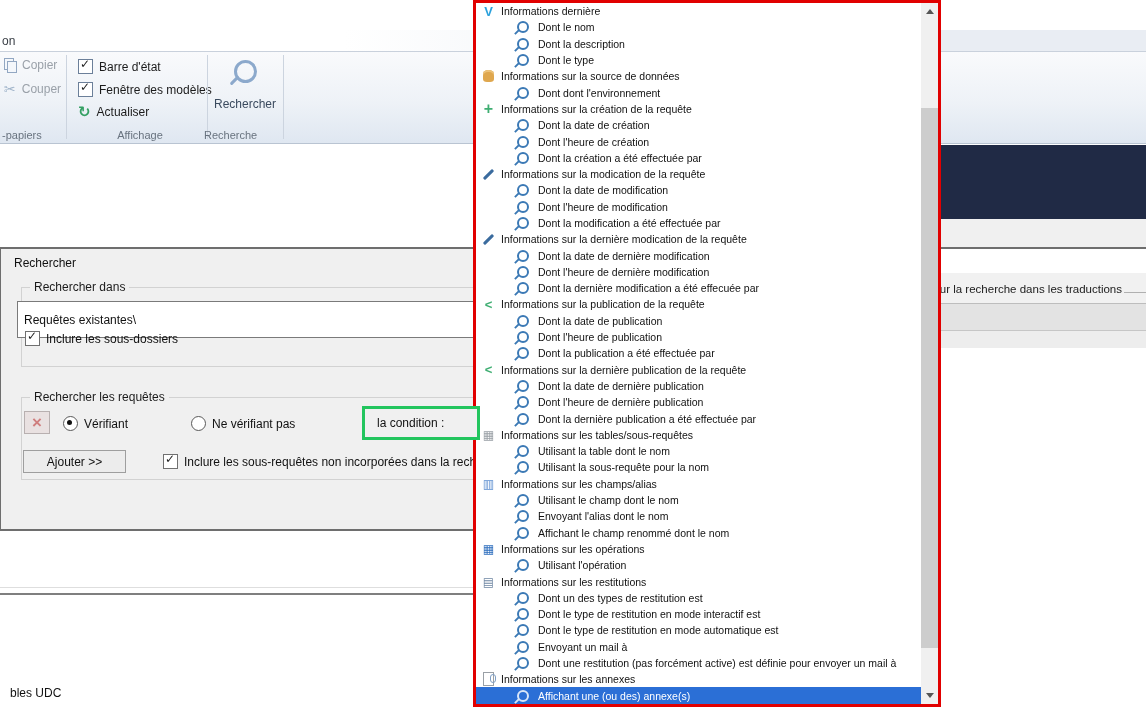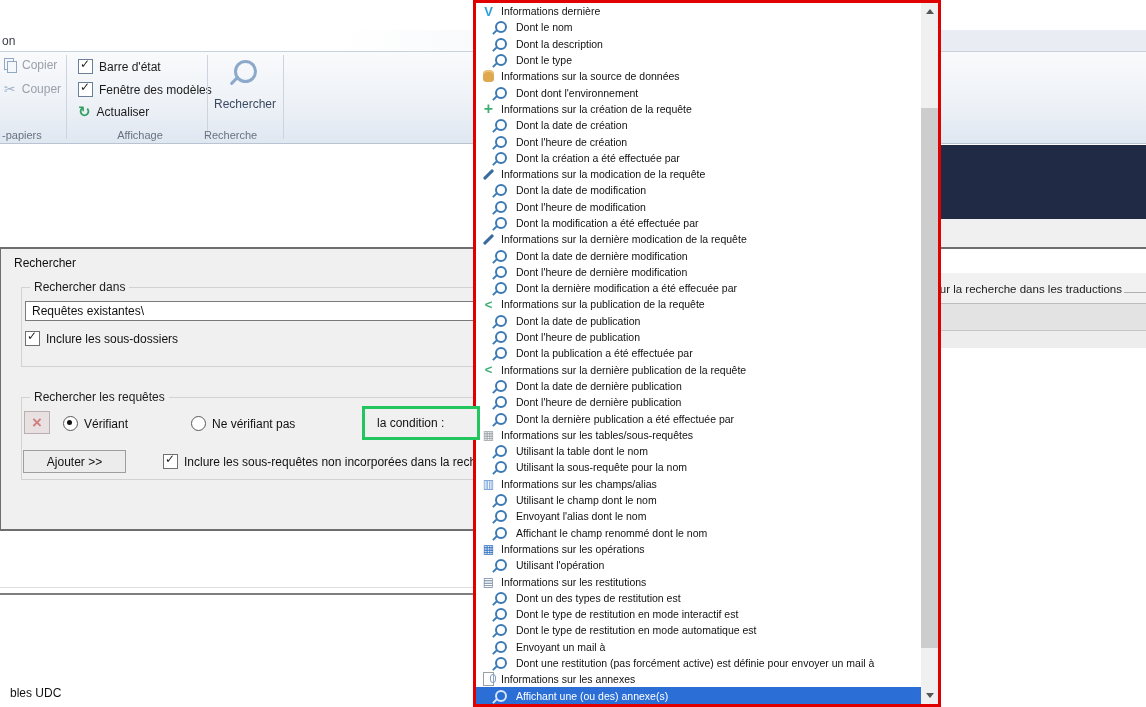--- a/index.html
+++ b/index.html
@@ -55,21 +55,21 @@
     display:flex;align-items:center;justify-content:center;box-sizing:border-box;}
   .xbtn{background:#e9e1e1;border:1px solid #b8b0b0;color:#cf7d7d;font-weight:bold;font-size:17px;}
   .lbl12{font-size:12px;color:#111;white-space:nowrap;}
   .annot{border:3px solid #22c55e;z-index:60;display:flex;align-items:center;}
   .annot .lbl12{margin-left:12px;}
   
   .dropdown{left:473px;top:0;width:468px;height:707px;background:#fff;border:3px solid #e10000;
     box-sizing:border-box;z-index:50;display:flex;}
   .ddlist{flex:1;display:flex;flex-direction:column;overflow:hidden;}
   .ddrow{flex:1;display:flex;align-items:center;font-size:10.5px;color:#111;white-space:nowrap;overflow:hidden;}
-  .ddrow.lvl0{padding-left:5px;} .ddrow.lvl1{padding-left:20px;}
+  .ddrow.lvl0{padding-left:5px;} .ddrow.lvl1{padding-left:42px;}
   .ddrow .cicon{display:inline-flex;align-items:center;justify-content:center;width:15px;margin-right:5px;flex:none;
     font-style:normal;}
   .ddrow.sel{background:#2b6fd6;color:#fff;}
   .sbar{width:17px;background:#f0f0f0;position:relative;flex:none;}
   .sbtn{position:absolute;left:0;width:17px;height:17px;display:flex;align-items:center;justify-content:center;}
   .tri-up{width:0;height:0;border-left:4px solid transparent;border-right:4px solid transparent;border-bottom:5px solid #555;}
   .tri-dn{width:0;height:0;border-left:4px solid transparent;border-right:4px solid transparent;border-top:5px solid #555;}
   .sthumb{position:absolute;left:0;width:17px;background:#cdcdcd;}
   .smalltext{font-size:11.5px;color:#1b1b1b;white-space:nowrap;}
 </style>
@@ -132,21 +132,21 @@
   <div class="abs band" style="top:304px;height:26px;background:#e3e3e3;"></div>
   <div class="abs band hline" style="top:330px;background:#c6c6c6;"></div>
   <div class="abs band" style="top:331px;height:17px;background:#ededed;"></div>
 
   <div class="abs dialog">
     <div class="dlg-title">Rechercher</div>
 
     <div class="groupbox" style="left:20px;top:38px;width:670px;height:78px;">
       <span class="gb-label">Rechercher dans</span>
     </div>
-    <div class="tinput" style="left:24px;top:52px;width:660px;height:20px;">
+    <div class="tinput" style="left:16px;top:52px;width:660px;height:37px;">
       <span>Requêtes existantes\</span>
     </div>
     <div class="cbrow" style="position:absolute;left:24px;top:82px;">
       <span class="cbox dlg">
           <span class="ck">✓</span>
         </span>
       <span class="lbl12">Inclure les sous-dossiers</span>
     </div>
 
     <div class="groupbox" style="left:20px;top:148px;width:680px;height:81px;">

